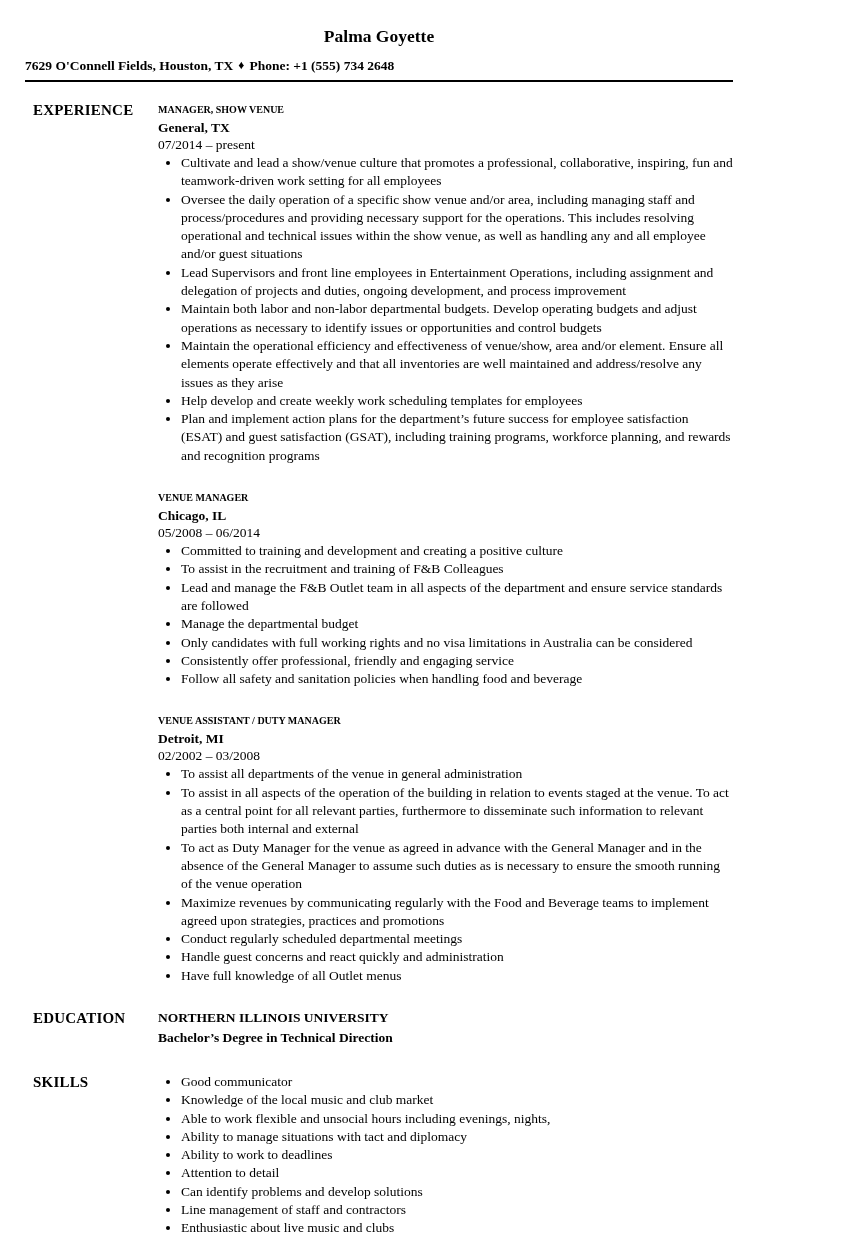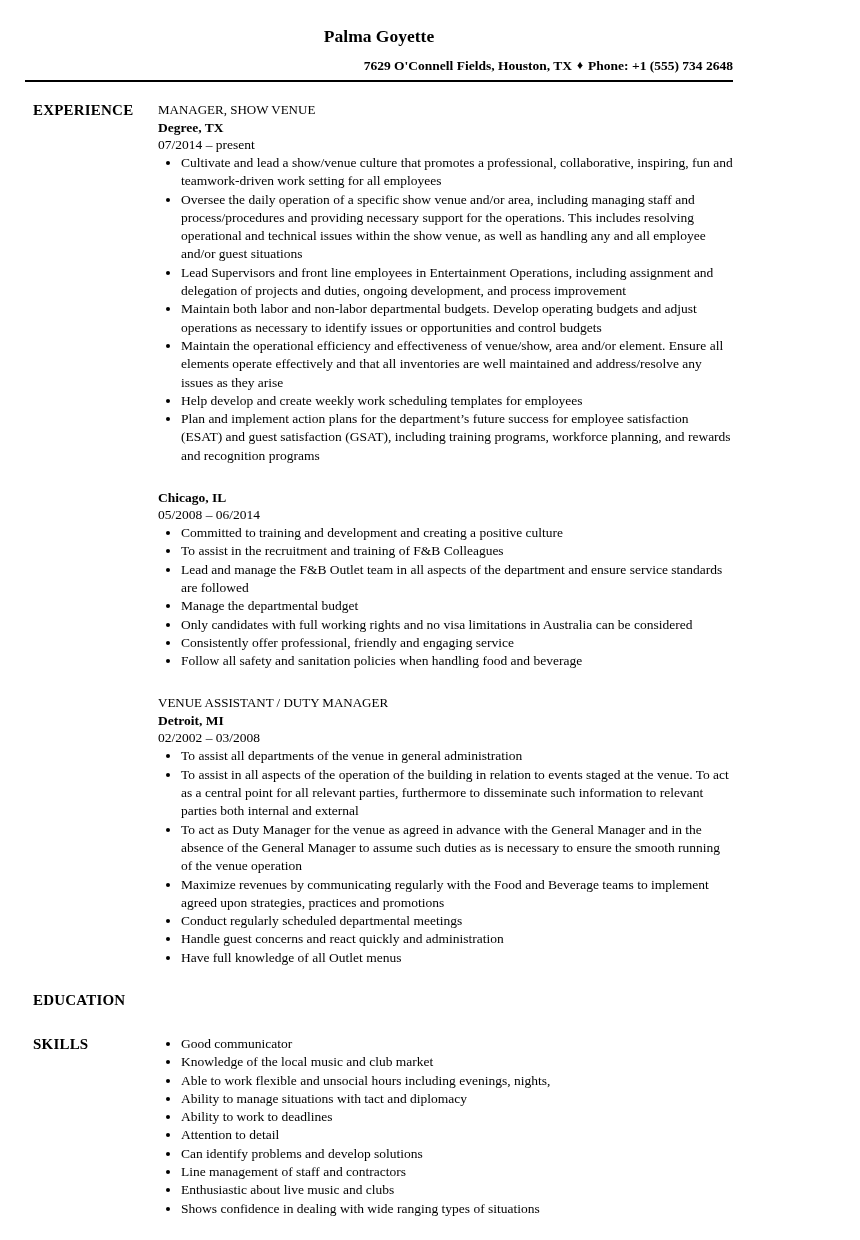--- a/index.html
+++ b/index.html
@@ -25,21 +25,21 @@
     font-size: 17.5px;
     line-height: 20px;
     font-weight: bold;
     text-align: center;
   }
   .contact {
     margin-top: 11px;
     font-size: 13.5px;
     line-height: 16px;
     font-weight: bold;
-    text-align: right;
+    text-align: left;
   }
   .contact .diamond {
     display: inline-block;
     margin: 0 5px;
     font-size: 12px;
     vertical-align: 1px;
   }
   .rule {
     margin-top: 6px;
     border-top: 2.6px solid #000000;
@@ -61,23 +61,23 @@
     letter-spacing: 0.2px;
   }
   .content {
     font-size: 13.5px;
     line-height: 18.3px;
   }
   
   .job + .job { margin-top: 24px; }
   .job-title {
     margin: 0;
-    font-size: 13px;
+    font-size: 10px;
     line-height: 18px;
-    font-weight: normal;
+    font-weight: bold;
   }
   .job-location {
     font-weight: bold;
     line-height: 17px;
   }
   .job-dates {
     line-height: 17px;
     margin-bottom: 1px;
   }
   ul.bullets {
@@ -109,34 +109,35 @@
     </div>
     <div class="rule"></div>
   </header>
 
   <section class="section section--experience">
     <div class="side-label">EXPERIENCE</div>
     <div class="content">
 
       <article class="job">
         <h2 class="job-title">MANAGER, SHOW VENUE</h2>
-        <div class="job-location">Degree, TX</div>
+        <div class="job-location">General, TX</div>
         <div class="job-dates">07/2014 – present</div>
         <ul class="bullets">
           <li>Cultivate and lead a show/venue culture that promotes a professional, collaborative, inspiring, fun and teamwork-driven work setting for all employees</li>
           <li>Oversee the daily operation of a specific show venue and/or area, including managing staff and process/procedures and providing necessary support for the operations. This includes resolving operational and technical issues within the show venue, as well as handling any and all employee and/or guest situations</li>
           <li>Lead Supervisors and front line employees in Entertainment Operations, including assignment and delegation of projects and duties, ongoing development, and process improvement</li>
           <li>Maintain both labor and non-labor departmental budgets. Develop operating budgets and adjust operations as necessary to identify issues or opportunities and control budgets</li>
           <li>Maintain the operational efficiency and effectiveness of venue/show, area and/or element. Ensure all elements operate effectively and that all inventories are well maintained and address/resolve any issues as they arise</li>
           <li>Help develop and create weekly work scheduling templates for employees</li>
           <li>Plan and implement action plans for the department’s future success for employee satisfaction (ESAT) and guest satisfaction (GSAT), including training programs, workforce planning, and rewards and recognition programs</li>
         </ul>
       </article>
 
       <article class="job">
+        <h2 class="job-title">VENUE MANAGER</h2>
         <div class="job-location">Chicago, IL</div>
         <div class="job-dates">05/2008 – 06/2014</div>
         <ul class="bullets">
           <li>Committed to training and development and creating a positive culture</li>
           <li>To assist in the recruitment and training of F&amp;B Colleagues</li>
           <li>Lead and manage the F&amp;B Outlet team in all aspects of the department and ensure service standards are followed</li>
           <li>Manage the departmental budget</li>
           <li>Only candidates with full working rights and no visa limitations in Australia can be considered</li>
           <li>Consistently offer professional, friendly and engaging service</li>
           <li>Follow all safety and sanitation policies when handling food and beverage</li>
@@ -157,20 +158,22 @@
           <li>Have full knowledge of all Outlet menus</li>
         </ul>
       </article>
 
     </div>
   </section>
 
   <section class="section section--education">
     <div class="side-label">EDUCATION</div>
     <div class="content">
+      <div class="school">NORTHERN ILLINOIS UNIVERSITY</div>
+      <div class="degree">Bachelor’s Degree in Technical Direction</div>
     </div>
   </section>
 
   <section class="section section--skills">
     <div class="side-label">SKILLS</div>
     <div class="content">
       <ul class="bullets">
         <li>Good communicator</li>
         <li>Knowledge of the local music and club market</li>
         <li>Able to work flexible and unsocial hours including evenings, nights,</li>

